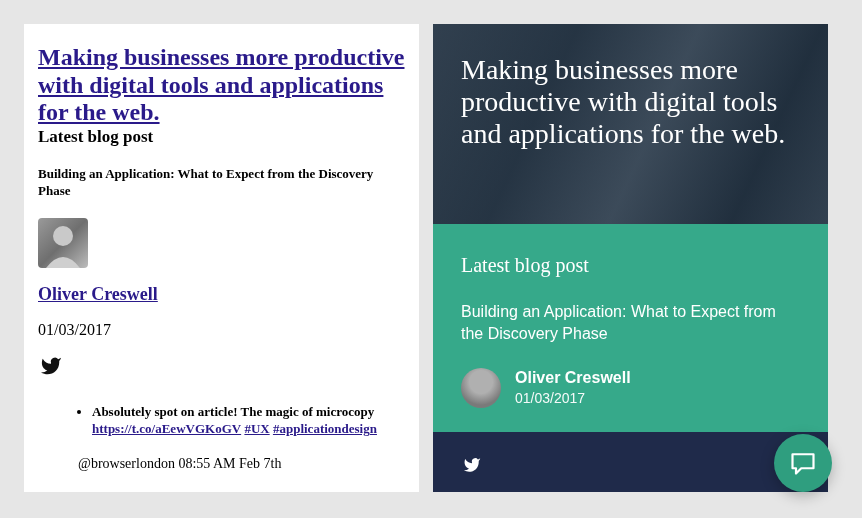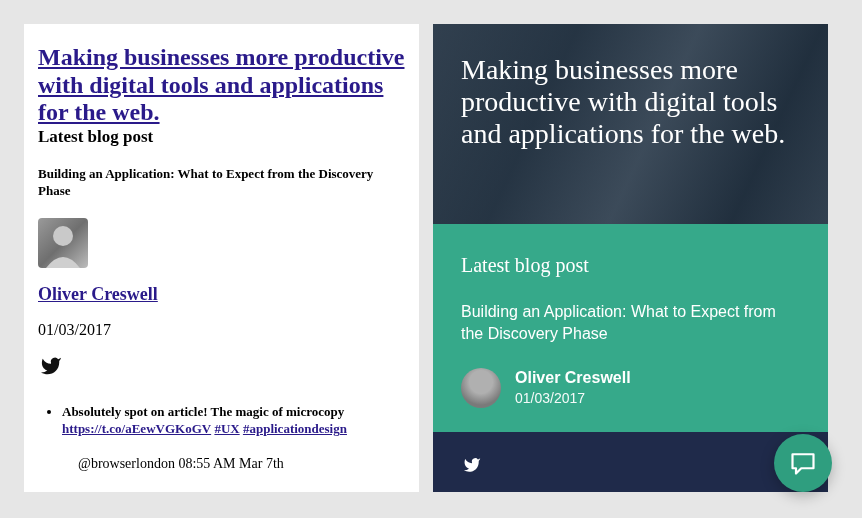--- a/index.html
+++ b/index.html
@@ -63,21 +63,21 @@
     display: inline-block;
   }
   .card-left .date {
     font-size: 16px;
     color: #000;
     margin-bottom: 16px;
   }
   .card-left .twitter-row {
     margin-bottom: 22px;
   }
-  .card-left ul { margin-left: 24px; }
+  .card-left ul { margin-left: 54px; }
   .card-left li {
     font-size: 13px;
     color: #000;
     line-height: 1.35;
   }
   .card-left li .bold { font-weight: bold; }
   .card-left li a { color: #2a1a8a; text-decoration: underline; font-weight: bold; }
   .card-left .mention-line {
     margin-top: 18px;
     margin-left: 40px;
@@ -185,21 +185,21 @@
 
     <ul>
       <li>
         <span class="bold">Absolutely spot on article! The magic of microcopy</span>
         <a href="#">https://t.co/aEewVGKoGV</a>
         <a href="#">#UX</a>
         <a href="#">#applicationdesign</a>
       </li>
     </ul>
 
-    <div class="mention-line">@browserlondon 08:55 AM Mar 7th</div>
+    <div class="mention-line">@browserlondon 08:55 AM Feb 7th</div>
   </div>
 
   <div class="card-right">
     <div class="hero">
       <div class="headline2">Making businesses more productive with digital tools and applications for the web.</div>
     </div>
     <div class="teal">
       <div class="latest2">Latest blog post</div>
       <div class="post-title2">Building an Application: What to Expect from the Discovery Phase</div>
       <div class="author-row">

